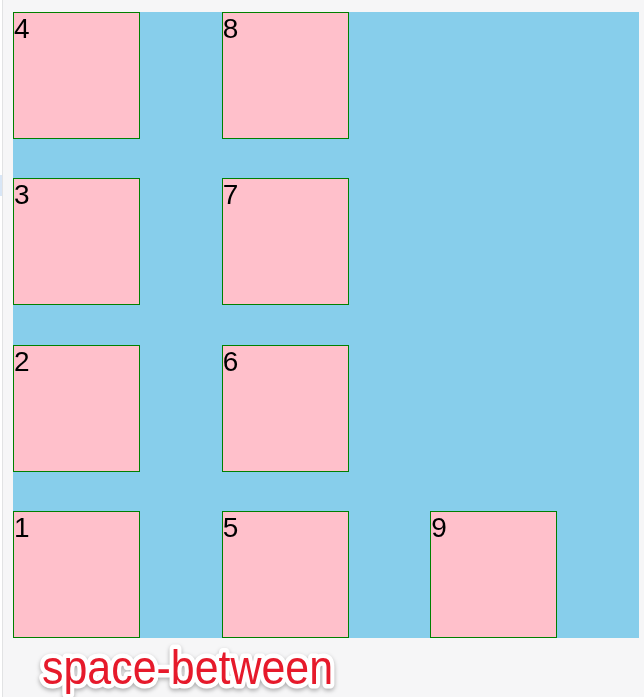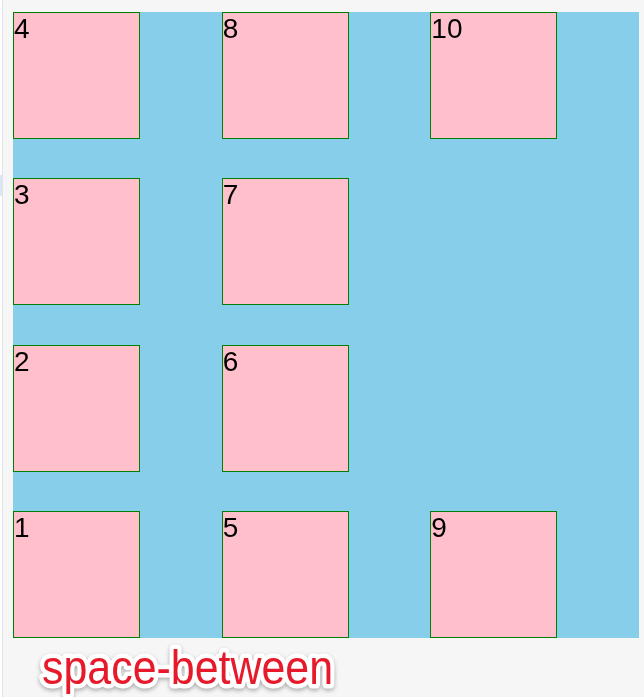--- a/index.html
+++ b/index.html
@@ -33,18 +33,17 @@
     <div class="item">5</div>
 
     <div class="item">6</div>
 
     <div class="item">7</div>
 
     <div class="item">8</div>
 
     <div class="item">9</div>
 
-    <div class="item">10</div>
   </div>
 
   <svg width="400" height="70" style="position:absolute;left:30px;top:635px;" xmlns="http://www.w3.org/2000/svg">
     <text x="12" y="49" font-family="Liberation Sans, sans-serif" font-size="48" textLength="291" lengthAdjust="spacingAndGlyphs" fill="#e61a2b" stroke="#ffffff" stroke-width="9" stroke-linejoin="round" paint-order="stroke" style="filter:drop-shadow(0 2px 2px rgba(0,0,0,0.30));">space-between</text>
   </svg>
 
 </body></html>

